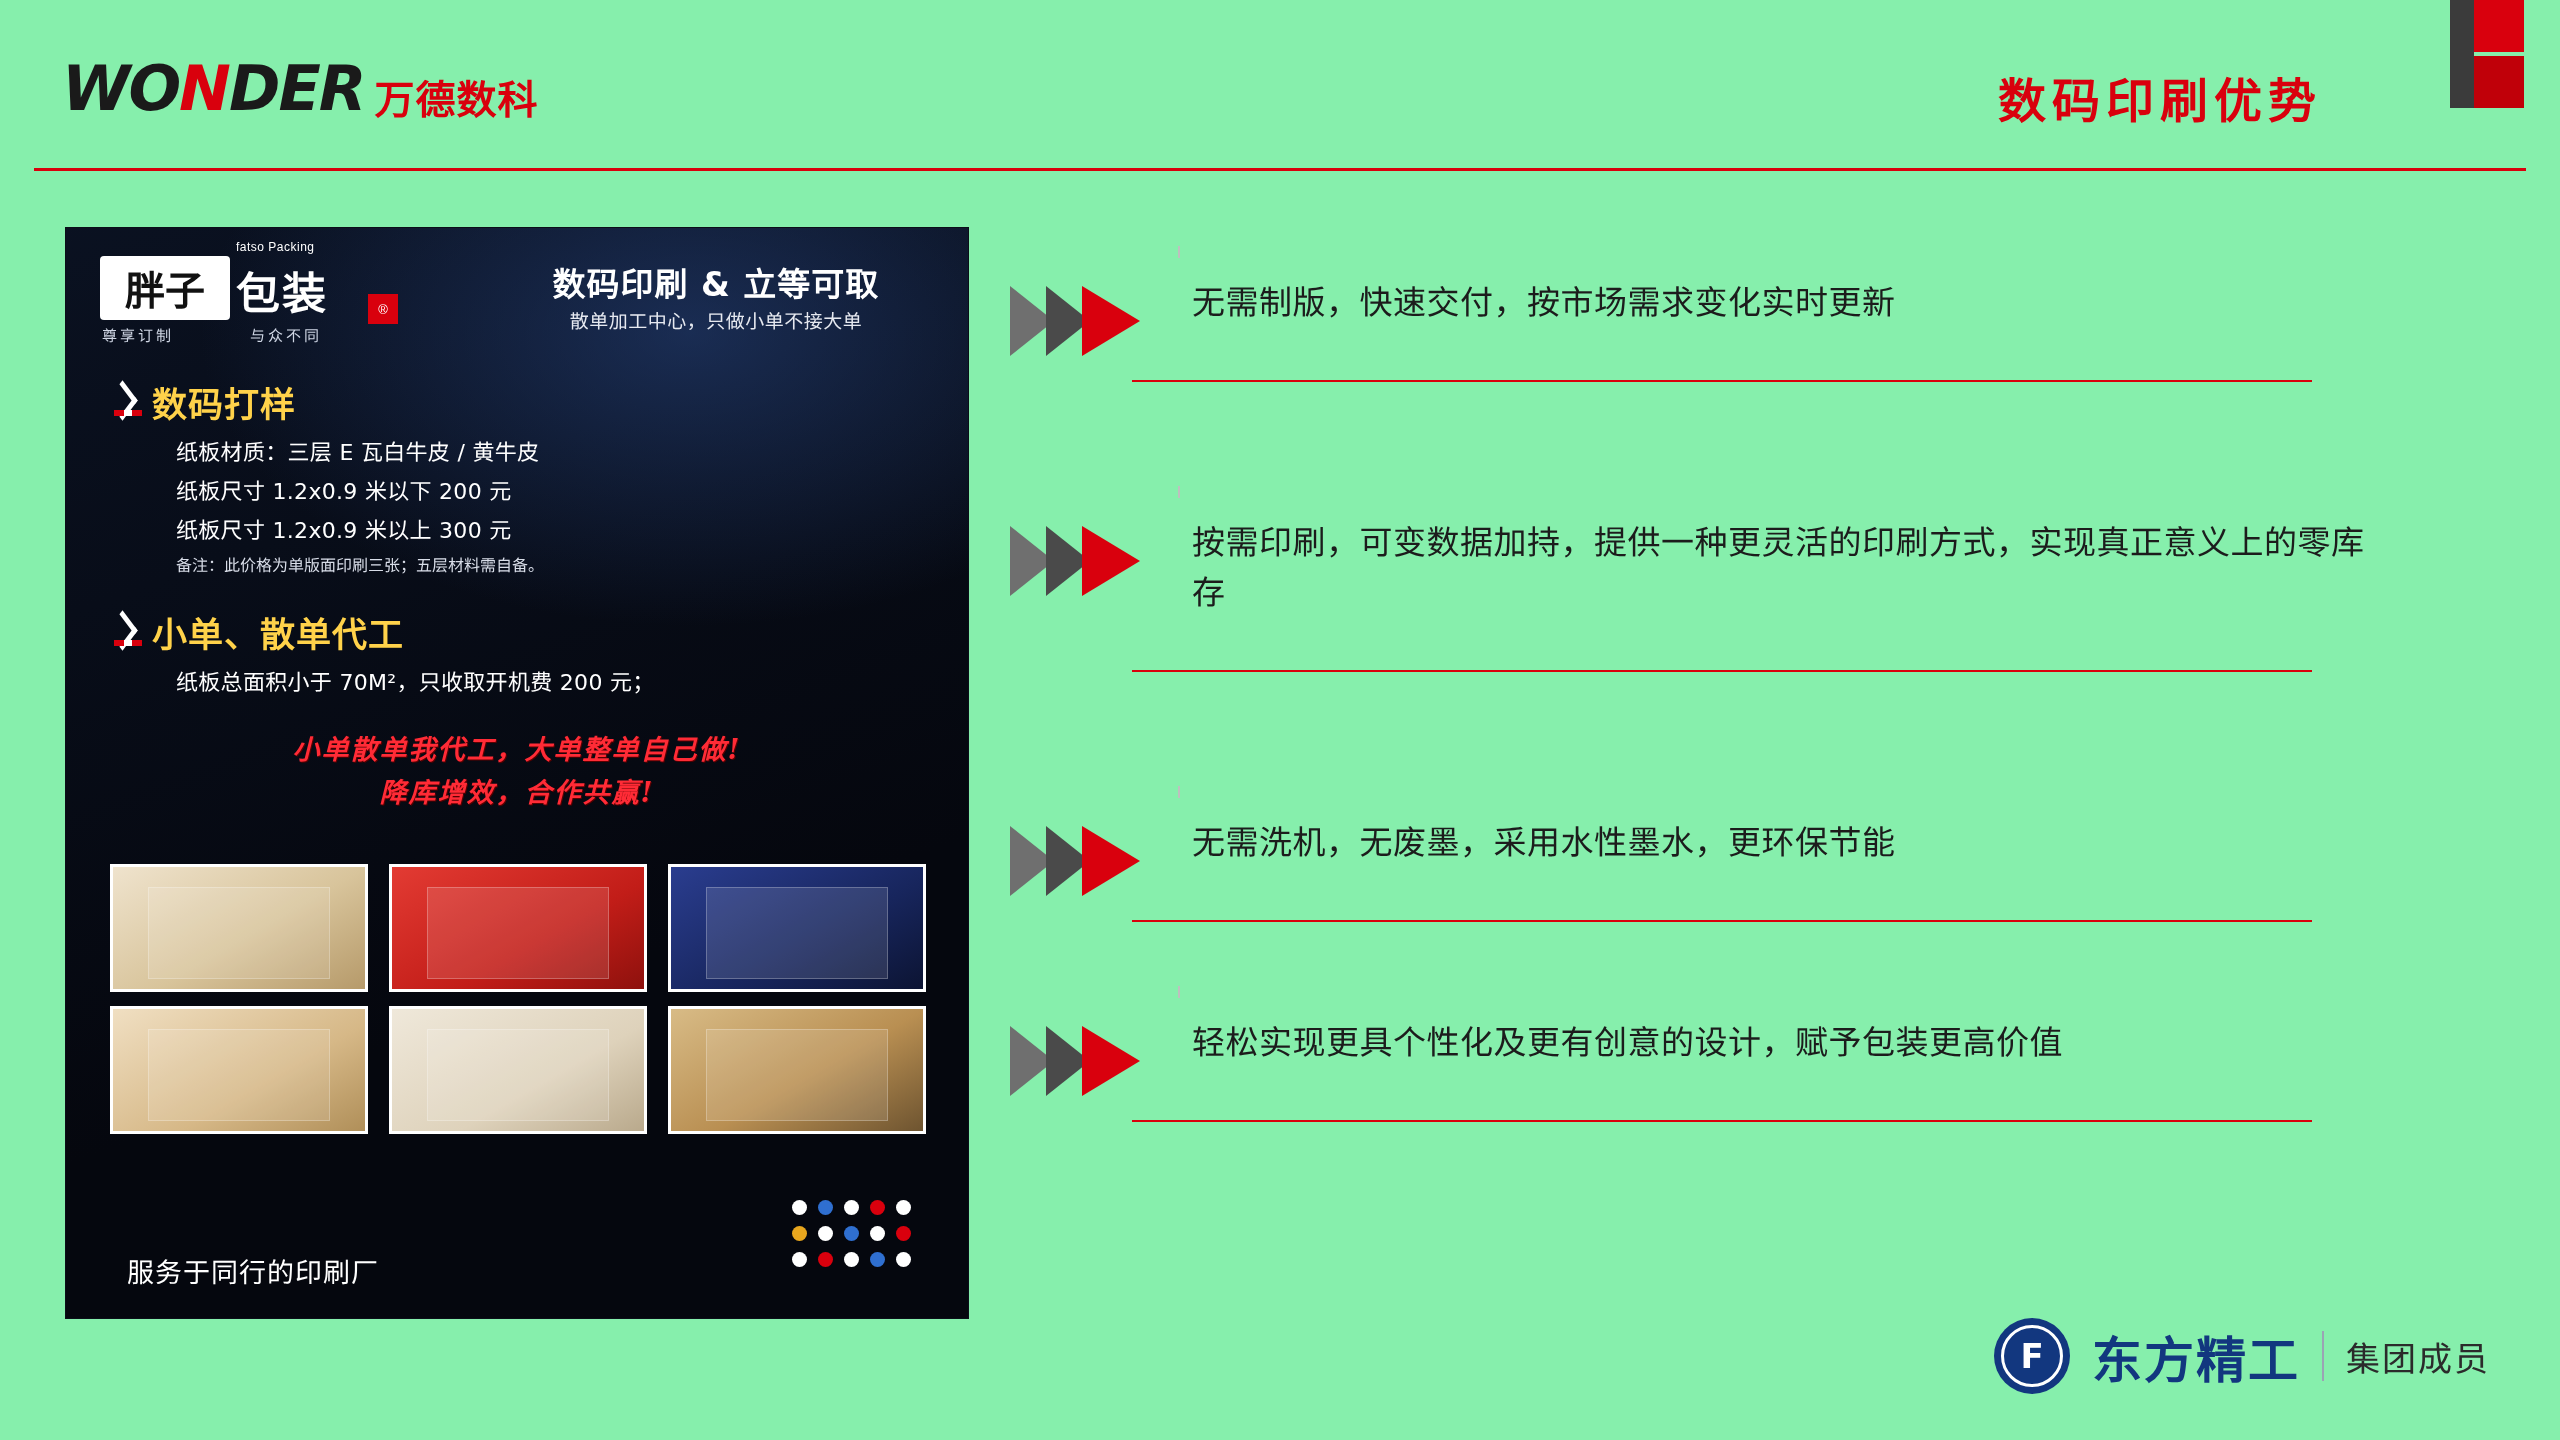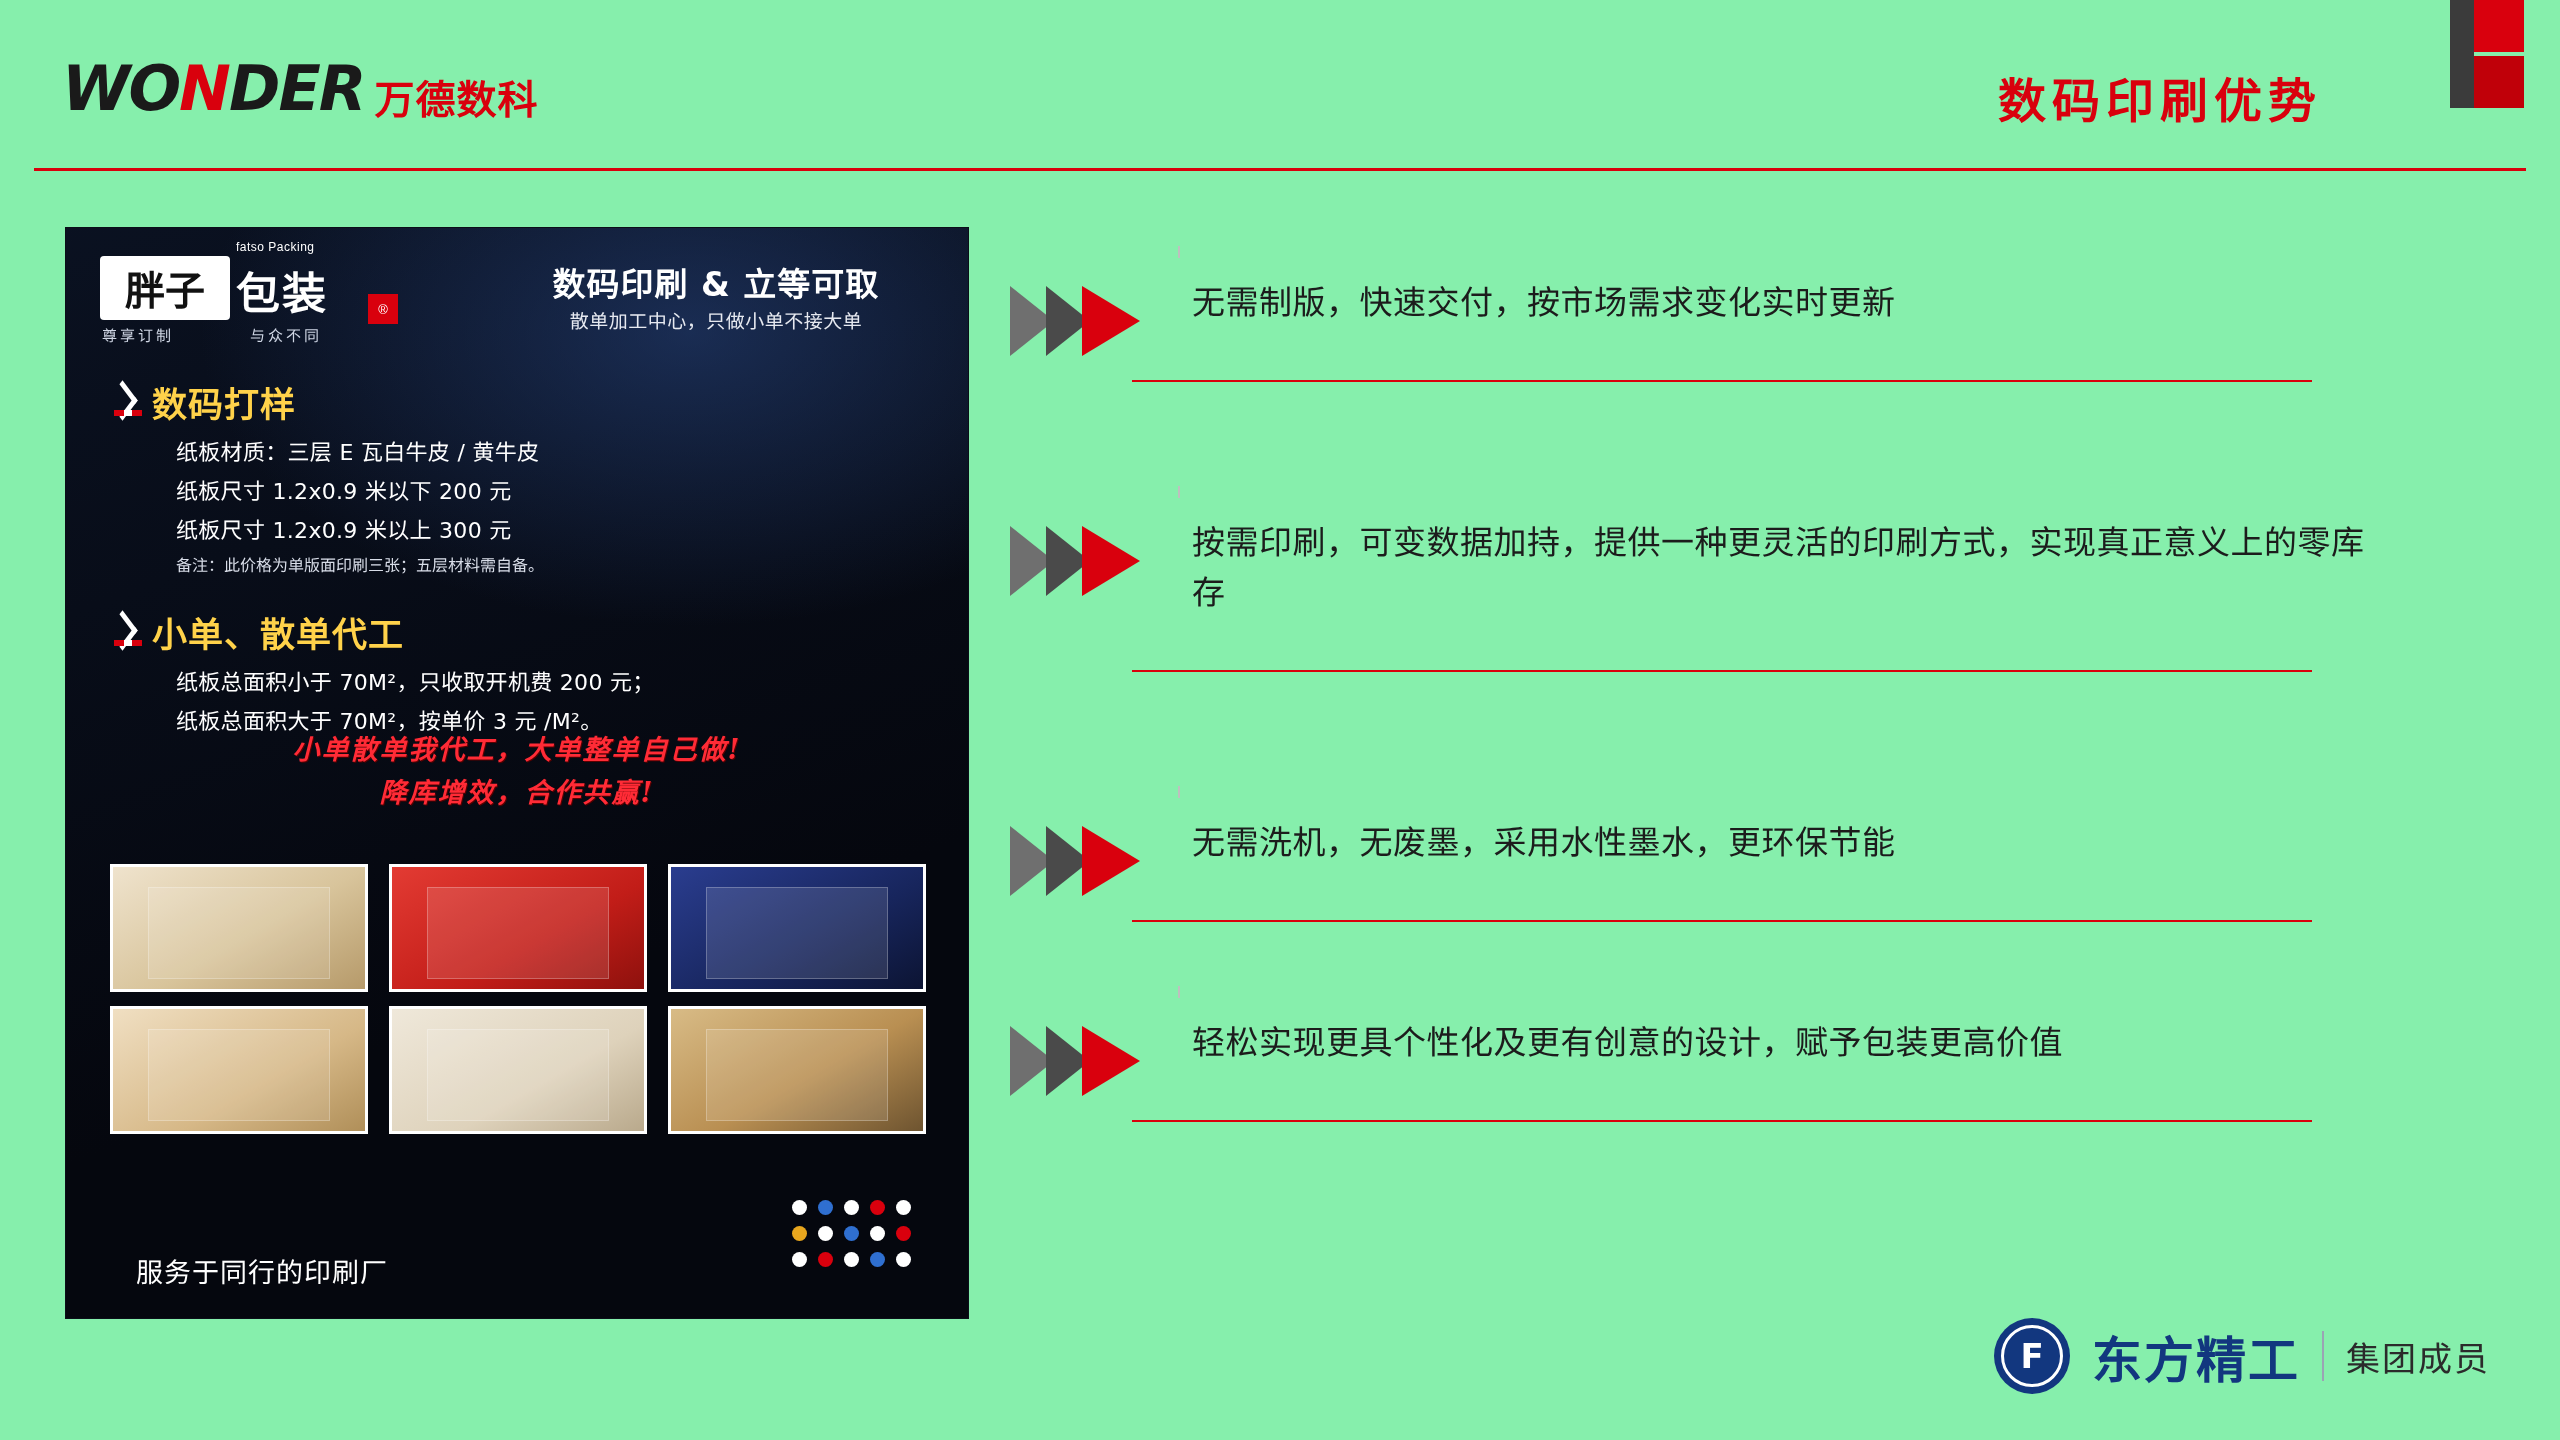--- a/index.html
+++ b/index.html
@@ -308,21 +308,21 @@
   .thumb::after {
     content: "";
     position: absolute;
     left: 14%; right: 14%; top: 16%; bottom: 8%;
     background: rgba(255,255,255,0.12);
     border: 1px solid rgba(255,255,255,0.25);
   }
 
   .poster-footer {
     position: absolute;
-    left: 70px; bottom: 28px;
+    left: 61px; bottom: 28px;
     font-family: "DejaVu Sans", sans-serif;
     font-size: 27px;
     color: #ffffff;
     letter-spacing: 1px;
   }
   .dots {
     position: absolute;
     right: 26px; bottom: 26px;
     width: 150px; height: 92px;
   }
@@ -498,21 +498,20 @@
       <div class="sec-line">纸板尺寸 1.2x0.9 米以上 300 元</div>
       <div class="sec-note">备注：此价格为单版面印刷三张；五层材料需自备。</div>
     </div>
 
     <div class="sec" style="top:378px;">
       <div class="sec-head">
         <span class="chev"></span>
         <span class="sec-title">小单、散单代工</span>
       </div>
       <div class="sec-line">纸板总面积小于 70M²，只收取开机费 200 元；</div>
-      <div class="sec-line">纸板总面积大于 70M²，按单价 3 元 /M²。</div>
     </div>
 
     <div class="slogan" style="top:500px;">小单散单我代工，大单整单自己做!</div>
     <div class="slogan" style="top:543px;">降库增效，合作共赢!</div>
 
     <div class="thumbs">
       <div class="thumb t1"></div>
       <div class="thumb t2"></div>
       <div class="thumb t3"></div>
       <div class="thumb t4"></div>

